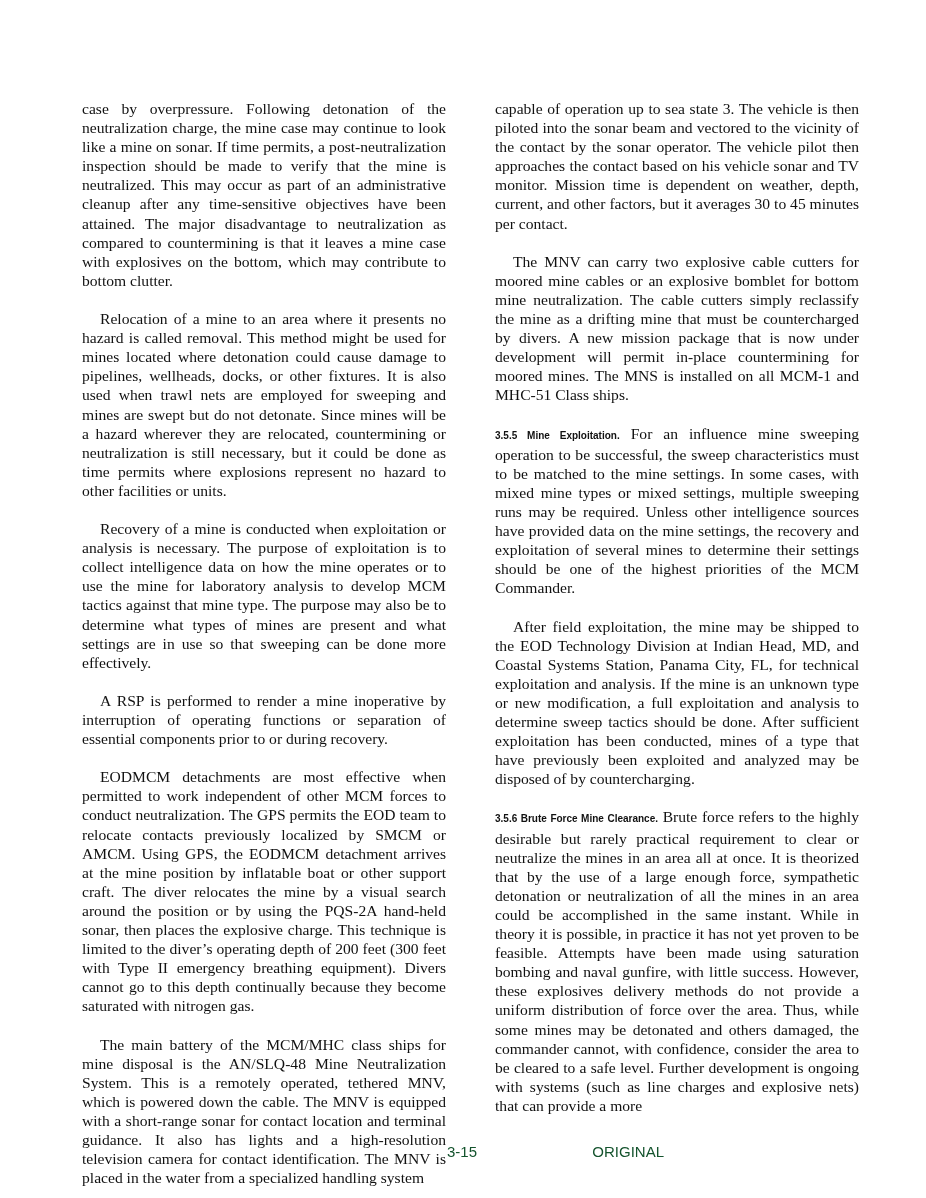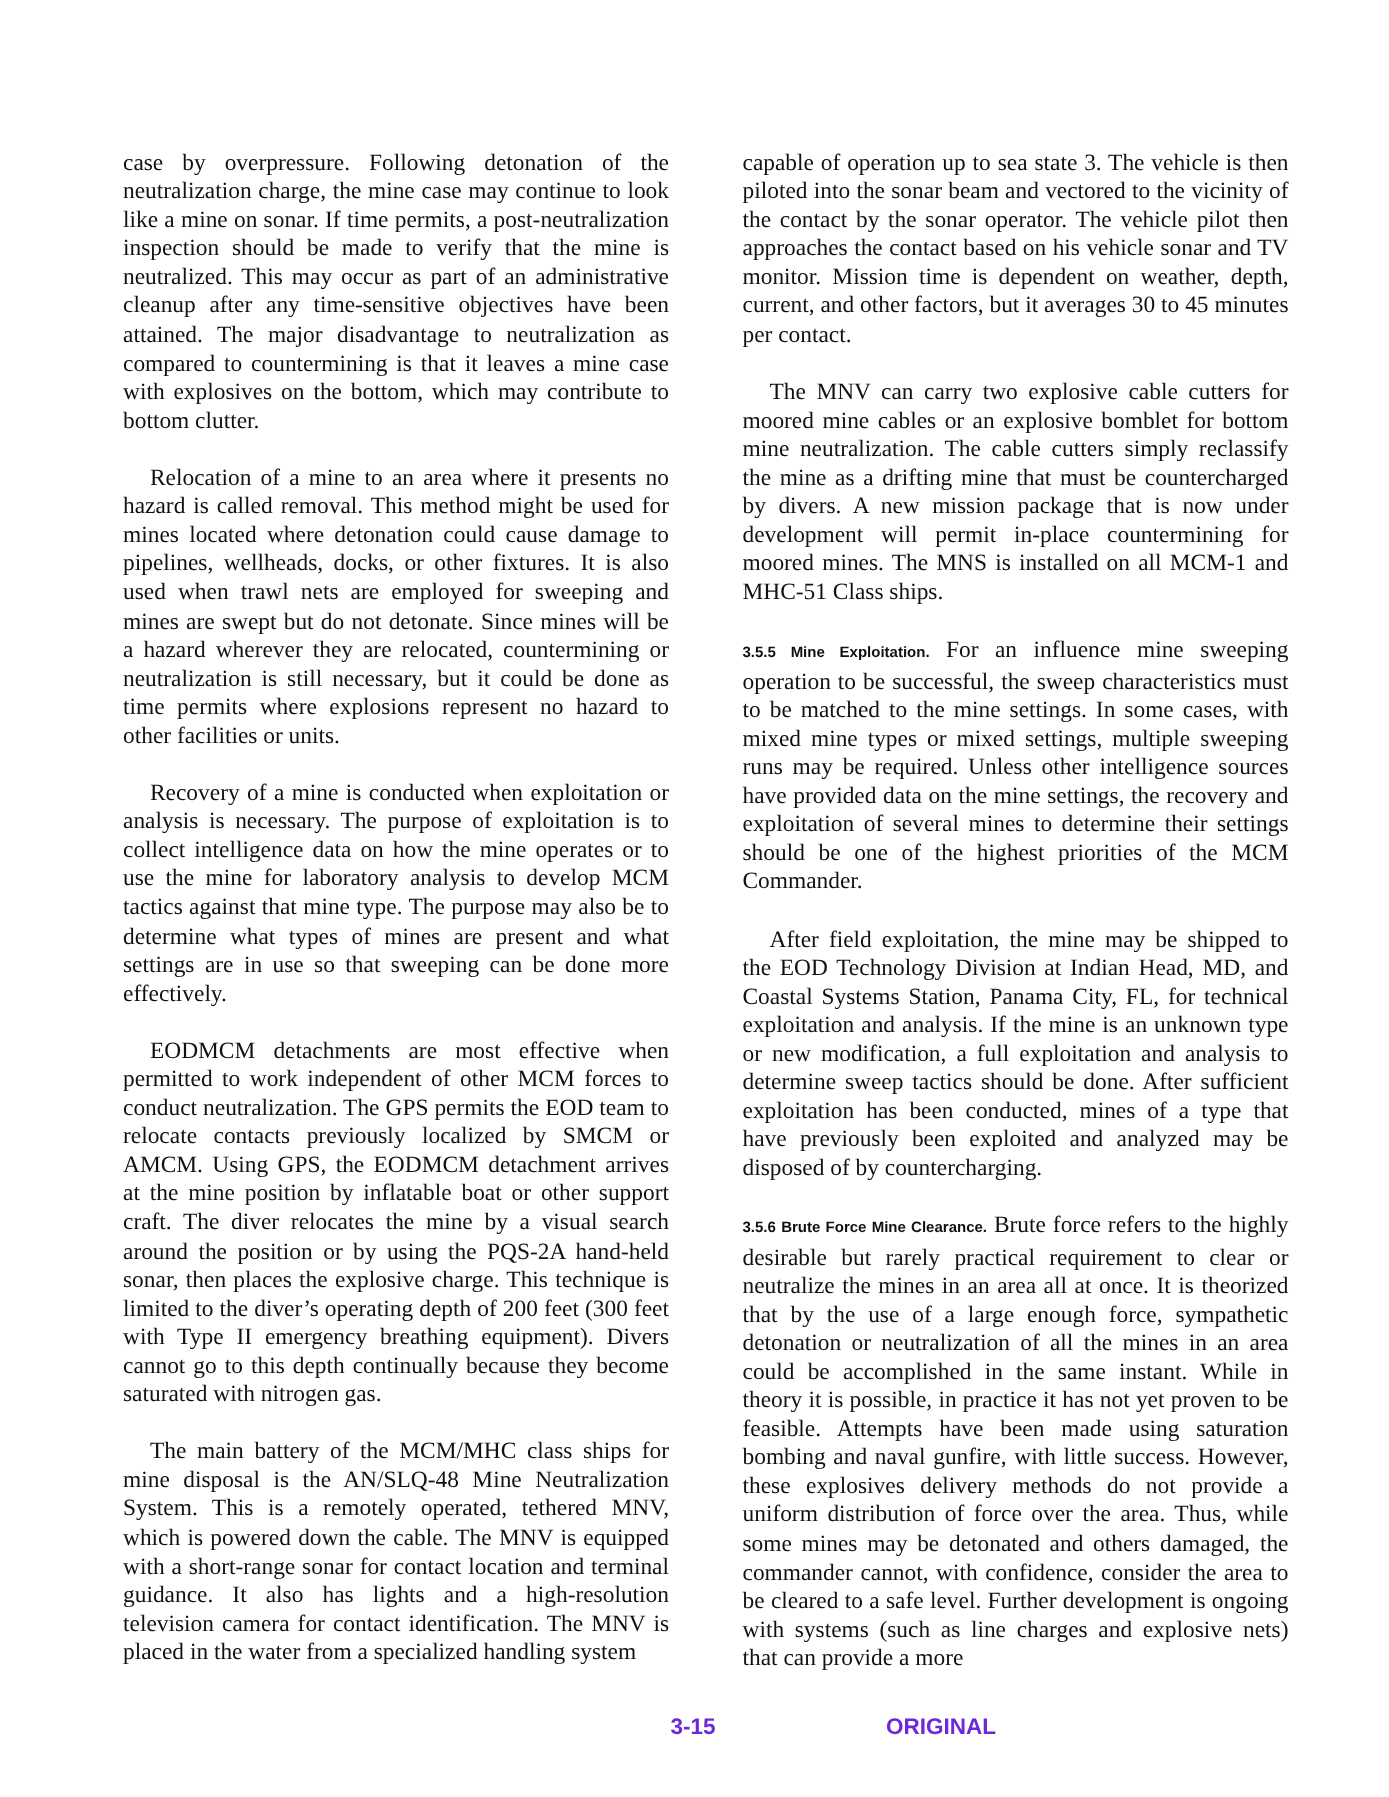--- a/index.html
+++ b/index.html
@@ -4,33 +4,34 @@
 <style>
   html, body { margin: 0; padding: 0; background: #ffffff; }
   body { width: 926px; height: 1198px; position: relative; overflow: hidden; }
   .page { position: absolute; left: 0; top: 0; width: 744px; height: 1198px; background: #fff; }
   .col { position: absolute; top: 99px; width: 364px; font-family: "Liberation Serif", "DejaVu Serif", serif; font-size: 15.6px; line-height: 19.1px; color: #111; text-align: justify; }
   .col.left { left: 82px; }
   .col.right { left: 495px; }
   .col p { margin: 0 0 19.1px 0; hyphens: manual; }
   .col p.indent { text-indent: 18px; }
   .heading { font-family: "Liberation Sans", "DejaVu Sans", sans-serif; font-weight: bold; font-size: 10px; }
-  .footer { position: absolute; top: 1143px; font-family: "Liberation Sans", "DejaVu Sans", sans-serif; font-weight: bold; font-size: 15px; color: #6d28d9; }
+  .footer { position: absolute; top: 1143px; font-family: "Liberation Sans", "DejaVu Sans", sans-serif; font-weight: normal; font-size: 15px; color: #14532d; }
   .footer.page-num { left: 447px; }
   .footer.status { right: 80px; }
 </style>
 </head>
 <body>
 
 <div class="page">
 
   <div class="col left">
     <p>case by overpressure. Following detonation of the neutralization charge, the mine case may continue to look like a mine on sonar. If time permits, a post-neutralization inspection should be made to verify that the mine is neutralized. This may occur as part of an administrative cleanup after any time-sensitive objectives have been attained. The major disadvantage to neutralization as compared to countermining is that it leaves a mine case with explosives on the bottom, which may contribute to bottom clutter.</p>
     <p class="indent">Relocation of a mine to an area where it presents no hazard is called removal. This method might be used for mines located where detonation could cause damage to pipelines, wellheads, docks, or other fixtures. It is also used when trawl nets are employed for sweeping and mines are swept but do not detonate. Since mines will be a hazard wherever they are relocated, countermining or neutralization is still necessary, but it could be done as time permits where explosions represent no hazard to other facilities or units.</p>
     <p class="indent">Recovery of a mine is conducted when exploitation or analysis is necessary. The purpose of exploitation is to collect intelligence data on how the mine operates or to use the mine for laboratory analysis to develop MCM tactics against that mine type. The purpose may also be to determine what types of mines are present and what settings are in use so that sweeping can be done more effectively.</p>
+    <p class="indent">A RSP is performed to render a mine inoperative by interruption of operating functions or separation of essential components prior to or during recovery.</p>
     <p class="indent">EODMCM detachments are most effective when permitted to work independent of other MCM forces to conduct neutralization. The GPS permits the EOD team to relocate contacts previously localized by SMCM or AMCM. Using GPS, the EODMCM detachment arrives at the mine position by inflatable boat or other support craft. The diver relocates the mine by a visual search around the position or by using the PQS-2A hand-held sonar, then places the explosive charge. This technique is limited to the diver’s operating depth of 200 feet (300 feet with Type II emergency breathing equipment). Divers cannot go to this depth continually because they become saturated with nitrogen gas.</p>
     <p class="indent">The main battery of the MCM/MHC class ships for mine disposal is the AN/SLQ-48 Mine Neutralization System. This is a remotely operated, tethered MNV, which is powered down the cable. The MNV is equipped with a short-range sonar for contact location and terminal guidance. It also has lights and a high-resolution television camera for contact identification. The MNV is placed in the water from a specialized handling system</p>
   </div>
 
   <div class="col right">
     <p>capable of operation up to sea state 3. The vehicle is then piloted into the sonar beam and vectored to the vicinity of the contact by the sonar operator. The vehicle pilot then approaches the contact based on his vehicle sonar and TV monitor. Mission time is dependent on weather, depth, current, and other factors, but it averages 30 to 45 minutes per contact.</p>
     <p class="indent">The MNV can carry two explosive cable cutters for moored mine cables or an explosive bomblet for bottom mine neutralization. The cable cutters simply reclassify the mine as a drifting mine that must be countercharged by divers. A new mission package that is now under development will permit in-place countermining for moored mines. The MNS is installed on all MCM-1 and MHC-51 Class ships.</p>
     <p><span class="heading">3.5.5 Mine Exploitation.</span><span> For an influence mine sweeping operation to be successful, the sweep characteristics must to be matched to the mine settings. In some cases, with mixed mine types or mixed settings, multiple sweeping runs may be required. Unless other intelligence sources have provided data on the mine settings, the recovery and exploitation of several mines to determine their settings should be one of the highest priorities of the MCM Commander.</span></p>
     <p class="indent">After field exploitation, the mine may be shipped to the EOD Technology Division at Indian Head, MD, and Coastal Systems Station, Panama City, FL, for technical exploitation and analysis. If the mine is an unknown type or new modification, a full exploitation and analysis to determine sweep tactics should be done. After sufficient exploitation has been conducted, mines of a type that have previously been exploited and analyzed may be disposed of by countercharging.</p>
     <p><span class="heading">3.5.6 Brute Force Mine Clearance.</span><span> Brute force refers to the highly desirable but rarely practical requirement to clear or neutralize the mines in an area all at once. It is theorized that by the use of a large enough force, sympathetic detonation or neutralization of all the mines in an area could be accomplished in the same instant. While in theory it is possible, in practice it has not yet proven to be feasible. Attempts have been made using saturation bombing and naval gunfire, with little success. However, these explosives delivery methods do not provide a uniform distribution of force over the area. Thus, while some mines may be detonated and others damaged, the commander cannot, with confidence, consider the area to be cleared to a safe level. Further development is ongoing with systems (such as line charges and explosive nets) that can provide a more</span></p>

